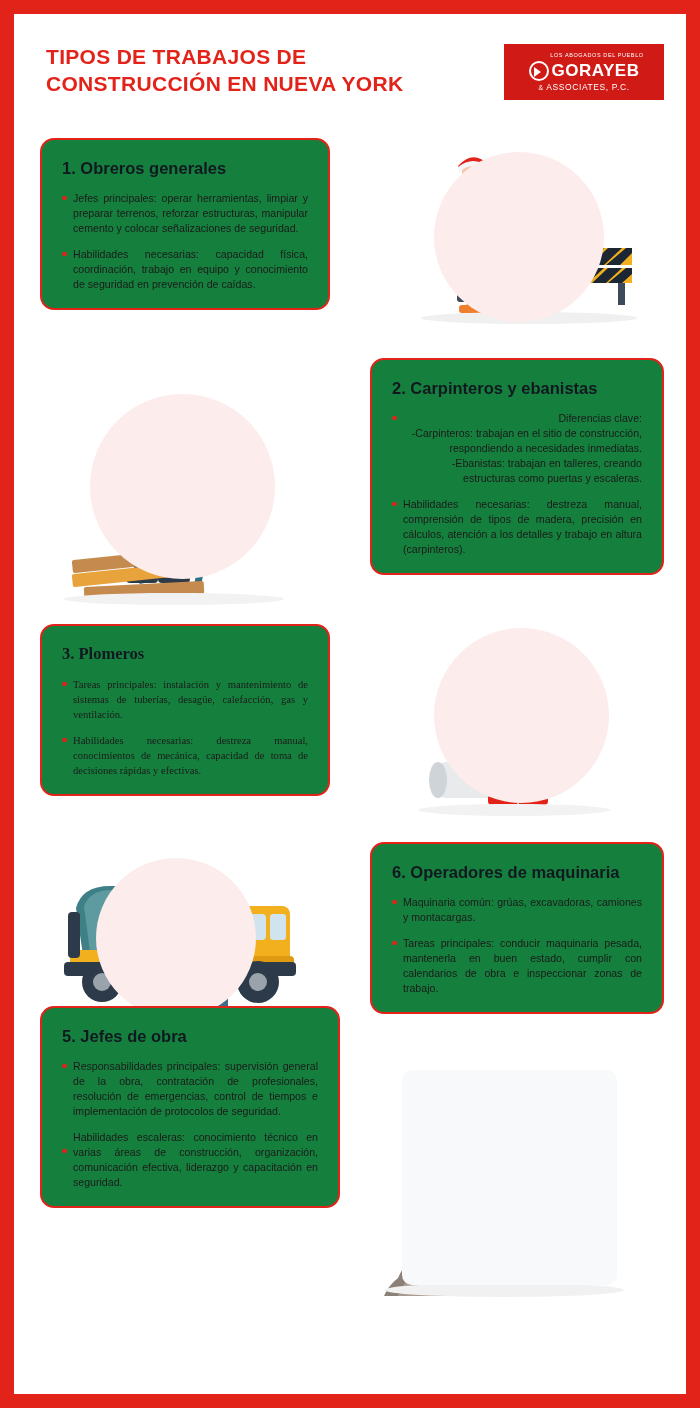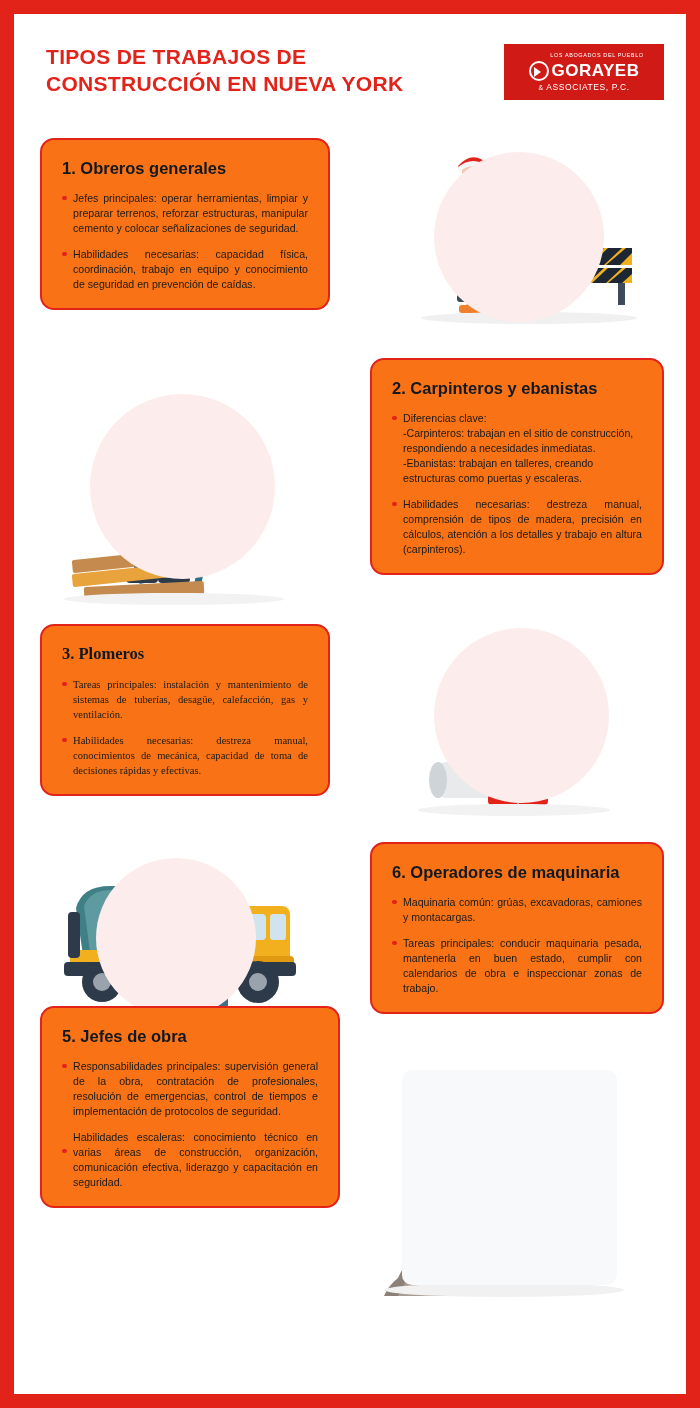--- a/index.html
+++ b/index.html
@@ -90,21 +90,21 @@
     margin-top: 2px;
   }
   .logo-sub .amp { font-size: 7px; }
 
   
   .block { position: absolute; }
   .card {
     border: 2px solid #e2231a;
     border-radius: 14px;
     padding: 18px 20px 16px 20px;
-    background: #f97316;
+    background: #15803d;
   }
   .card h2 {
     color: #111820;
     font-size: 16.5px;
     font-weight: bold;
     margin-bottom: 12px;
     line-height: 1.25;
   }
   .bullets { list-style: none; }
   .bullets li {
@@ -237,21 +237,21 @@
           <rect x="55" y="163" width="42" height="8" rx="3" fill="#f07f2d"></rect>
         </g>
         <ellipse cx="125" cy="176" rx="108" ry="6" fill="#f0f0f0"></ellipse>
       </svg>
     </div>
 
     <div class="block" style="left:356px; top:344px; width:294px;">
       <div class="card">
         <h2>2. Carpinteros y ebanistas</h2>
         <ul class="bullets">
-          <li style="white-space:pre-line; text-align:left;">Diferencias clave:
+          <li style="white-space:pre-line; text-align:right;">Diferencias clave:
 -Carpinteros: trabajan en el sitio de construcción, respondiendo a necesidades inmediatas.
 -Ebanistas: trabajan en talleres, creando estructuras como puertas y escaleras.</li>
           <li>Habilidades necesarias: destreza manual, comprensión de tipos de madera, precisión en cálculos, atención a los detalles y trabajo en altura (carpinteros).</li>
         </ul>
       </div>
     </div>
 
     <div class="illus" style="left:40px; top:380px; width:270px; height:230px;">
       <div class="blob" style="left:36px; top:0px; width:185px; height:185px;"></div>
       <svg width="270" height="230" viewBox="0 0 270 230">

